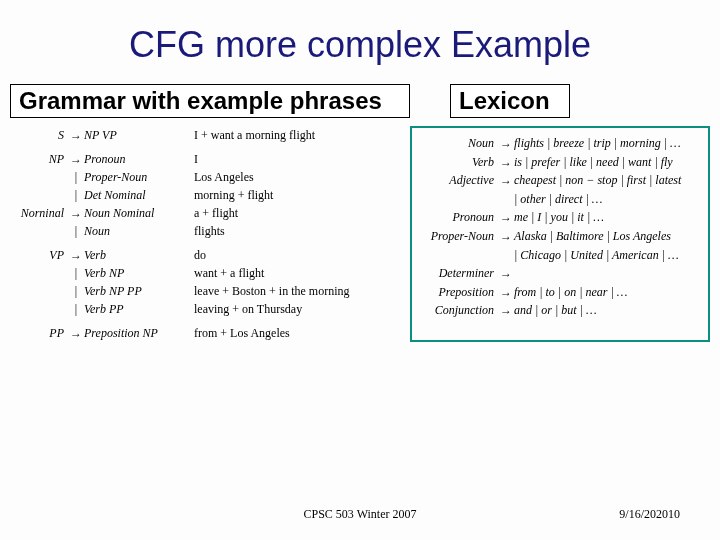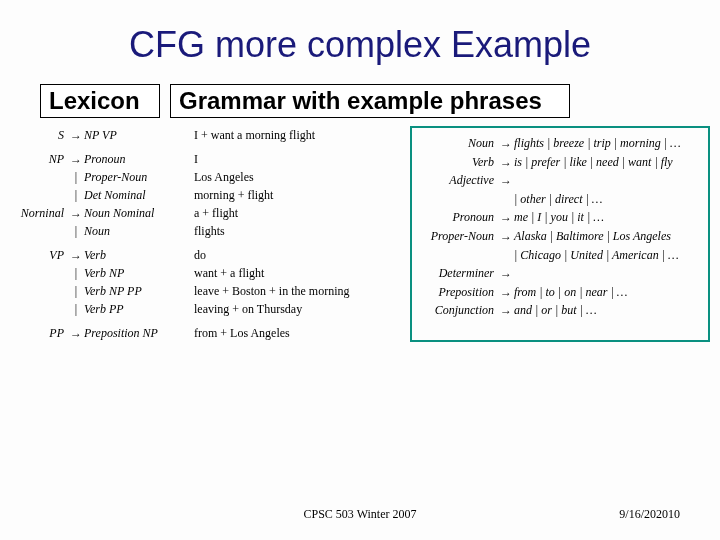--- a/index.html
+++ b/index.html
@@ -87,22 +87,22 @@
     padding: 0 40px 0 26px;
   }
   .foot-center { position: absolute; left: 50%; transform: translateX(-50%);}
 </style>
 </head>
 <body>
 
 <div class="title">CFG more complex Example</div>
 
 <div class="subheads">
+  <div class="subhead sub-left">Grammar with example phrases</div>
   <div class="subhead sub-right">Lexicon</div>
-  <div class="subhead sub-left">Grammar with example phrases</div>
 </div>
 
 <div class="content">
   <div class="grammar">
     <div class="rules-col" id="rules-col">
         <div class="rule-row">
           <span class="lhs">S</span>
           <span class="arrow">→</span>
           <span class="rhs">NP VP</span>
         </div>
@@ -184,20 +184,21 @@
         <span class="lex-rhs">flights | breeze | trip | morning | …</span>
       </div>
       <div class="lex-row">
         <span class="lex-lhs">Verb</span>
         <span class="lex-arrow">→</span>
         <span class="lex-rhs">is | prefer | like | need | want | fly</span>
       </div>
       <div class="lex-row">
         <span class="lex-lhs">Adjective</span>
         <span class="lex-arrow">→</span>
+        <span class="lex-rhs">cheapest | non − stop | first | latest</span>
       </div>
       <div class="lex-cont">| other | direct | …</div>
       <div class="lex-row">
         <span class="lex-lhs">Pronoun</span>
         <span class="lex-arrow">→</span>
         <span class="lex-rhs">me | I | you | it | …</span>
       </div>
       <div class="lex-row">
         <span class="lex-lhs">Proper-Noun</span>
         <span class="lex-arrow">→</span>

